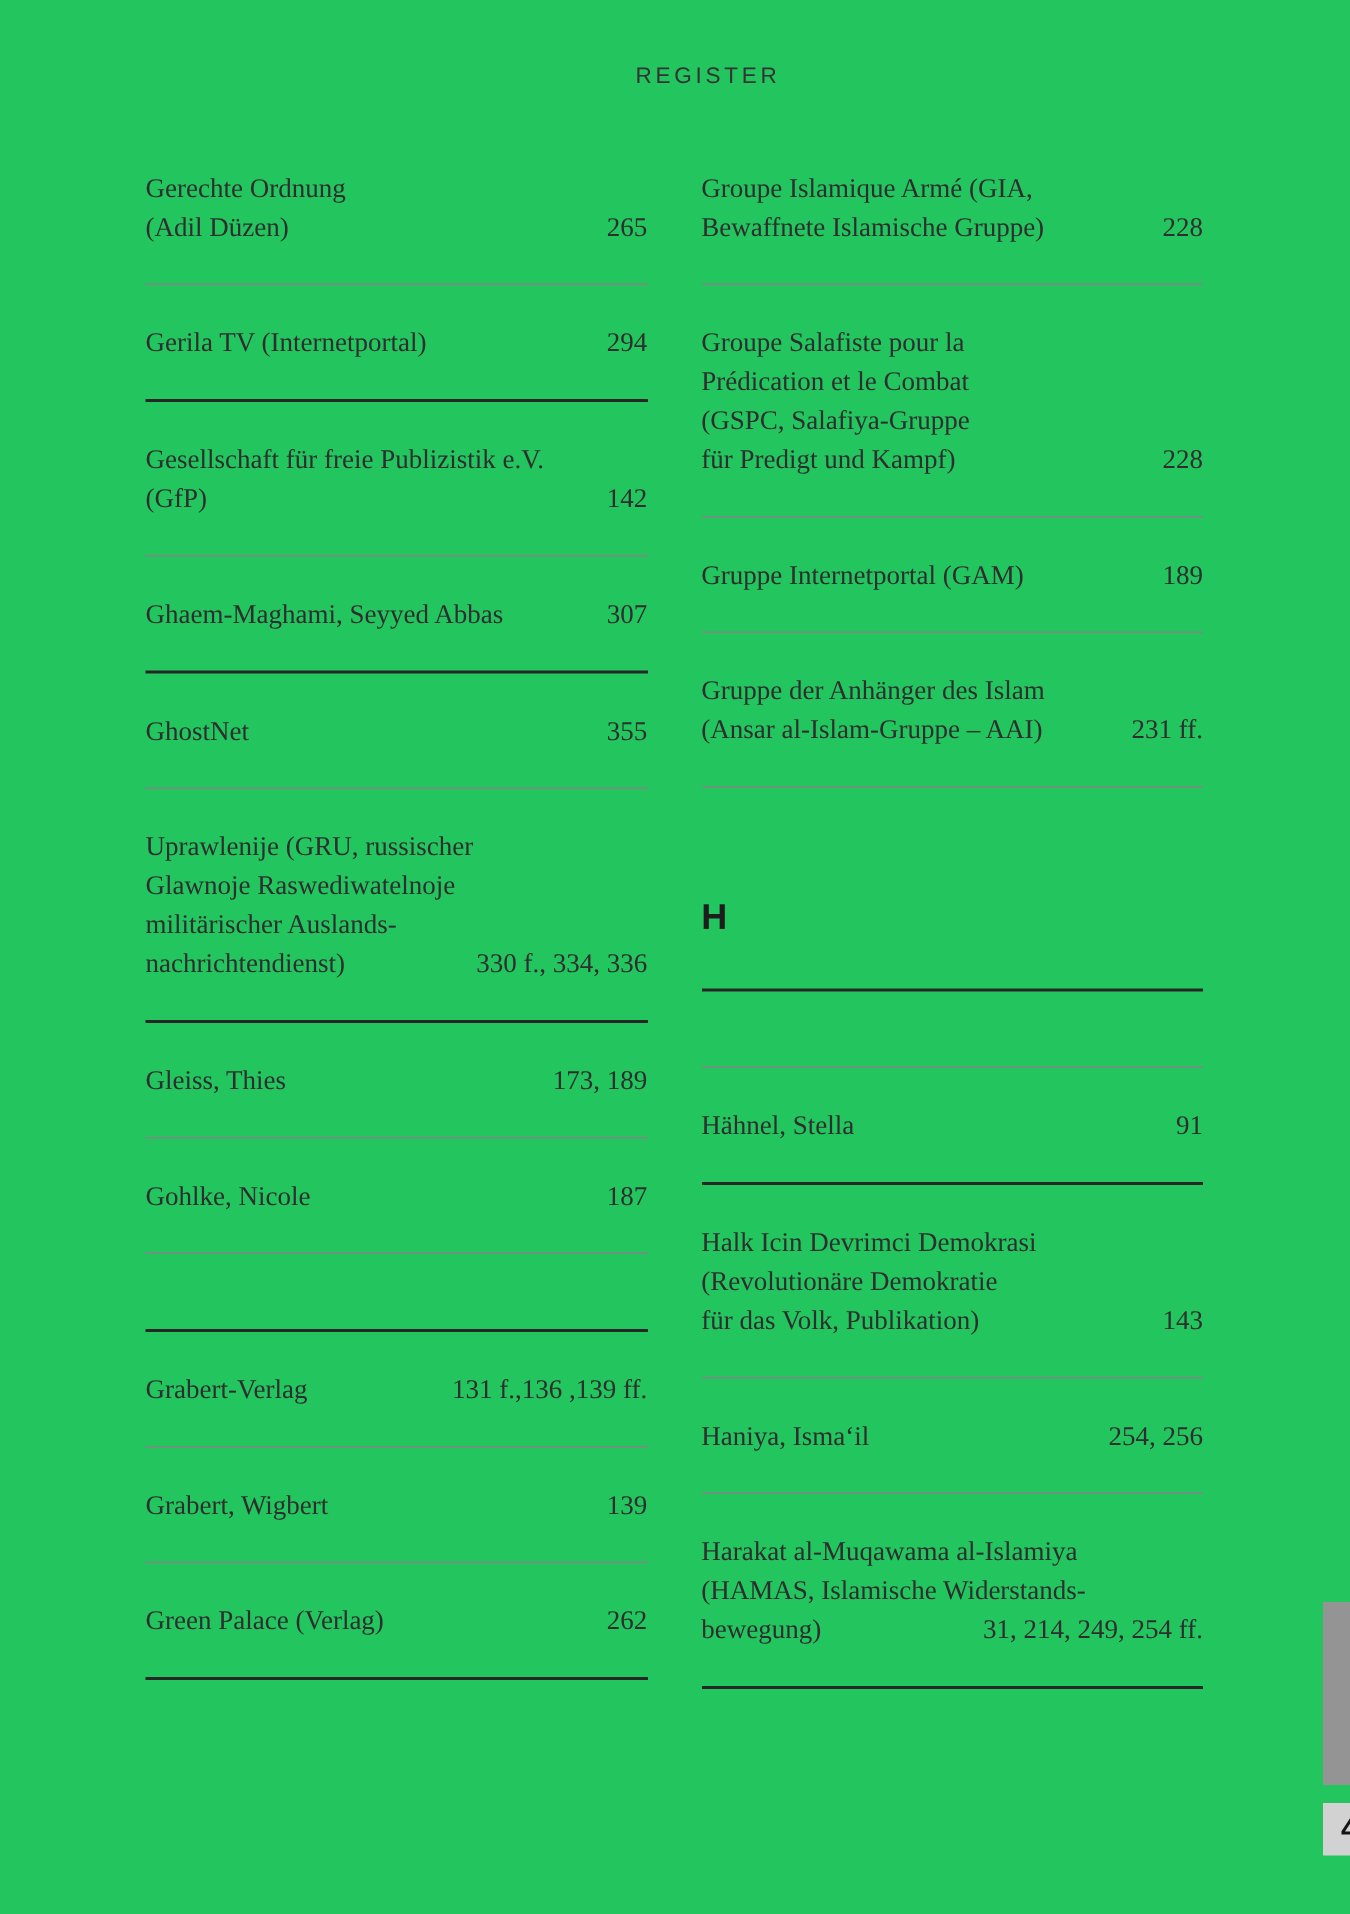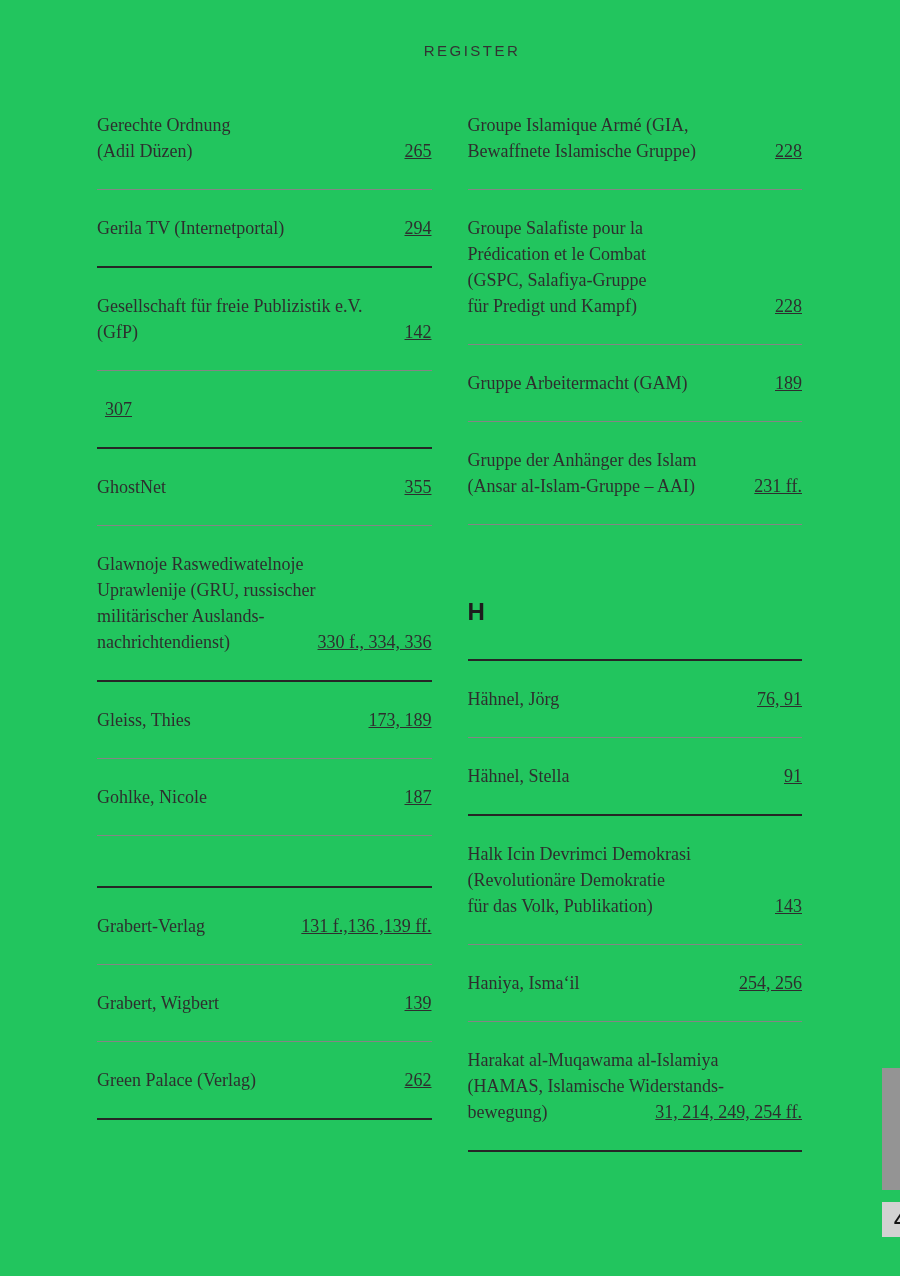--- a/index.html
+++ b/index.html
@@ -50,21 +50,20 @@
   }
   .entry-last {
     display: flex;
     justify-content: space-between;
     align-items: baseline;
   }
   .entry-pages {
     white-space: nowrap;
     padding-left: 8px;
     text-align: left;
-    text-decoration: underline;
   }
   .rule {
     border: none;
     border-top: 1px solid #858585;
     height: 0;
     margin: 25px 0;
   }
   .rule.thick {
     border-top-width: 2px;
     border-top-color: #262626;
@@ -132,34 +131,35 @@
         <div class="entry">
           <div class="entry-line">Gesellschaft für freie Publizistik e.V.</div>
           <div class="entry-last">
             <span class="entry-text">(GfP)</span>
             <span class="entry-pages">142</span>
           </div>
         </div>
         <div class="rule thin"></div>
         <div class="entry">
           <div class="entry-last">
+            <span class="entry-text">Ghaem-Maghami, Seyyed Abbas</span>
             <span class="entry-pages">307</span>
           </div>
         </div>
         <div class="rule thick"></div>
         <div class="entry">
           <div class="entry-last">
             <span class="entry-text">GhostNet</span>
             <span class="entry-pages">355</span>
           </div>
         </div>
         <div class="rule thin"></div>
         <div class="entry">
+          <div class="entry-line">Uprawlenije (GRU, russischer</div>
           <div class="entry-line">Glawnoje Raswediwatelnoje</div>
-          <div class="entry-line">Uprawlenije (GRU, russischer</div>
           <div class="entry-line">militärischer Auslands-</div>
           <div class="entry-last">
             <span class="entry-text">nachrichtendienst)</span>
             <span class="entry-pages">330 f., 334, 336</span>
           </div>
         </div>
         <div class="rule thick"></div>
         <div class="entry">
           <div class="entry-last">
             <span class="entry-text">Gleiss, Thies</span>
@@ -211,41 +211,35 @@
           <div class="entry-line">Prédication et le Combat</div>
           <div class="entry-line">(GSPC, Salafiya-Gruppe</div>
           <div class="entry-last">
             <span class="entry-text">für Predigt und Kampf)</span>
             <span class="entry-pages">228</span>
           </div>
         </div>
         <div class="rule thin"></div>
         <div class="entry">
           <div class="entry-last">
-            <span class="entry-text">Gruppe Arbeitermacht (GAM)</span>
+            <span class="entry-text">Gruppe Internetportal (GAM)</span>
             <span class="entry-pages">189</span>
           </div>
         </div>
         <div class="rule thin"></div>
         <div class="entry">
           <div class="entry-line">Gruppe der Anhänger des Islam</div>
           <div class="entry-last">
             <span class="entry-text">(Ansar al-Islam-Gruppe – AAI)</span>
             <span class="entry-pages">231 ff.</span>
           </div>
         </div>
         <div class="rule thin"></div>
         <div class="section-letter">H</div>
         <div class="rule thick section-rule"></div>
-        <div class="entry">
-          <div class="entry-last">
-            <span class="entry-text">Hähnel, Jörg</span>
-            <span class="entry-pages">76, 91</span>
-          </div>
-        </div>
         <div class="rule thin"></div>
         <div class="entry">
           <div class="entry-last">
             <span class="entry-text">Hähnel, Stella</span>
             <span class="entry-pages">91</span>
           </div>
         </div>
         <div class="rule thick"></div>
         <div class="entry">
           <div class="entry-line">Halk Icin Devrimci Demokrasi</div>

